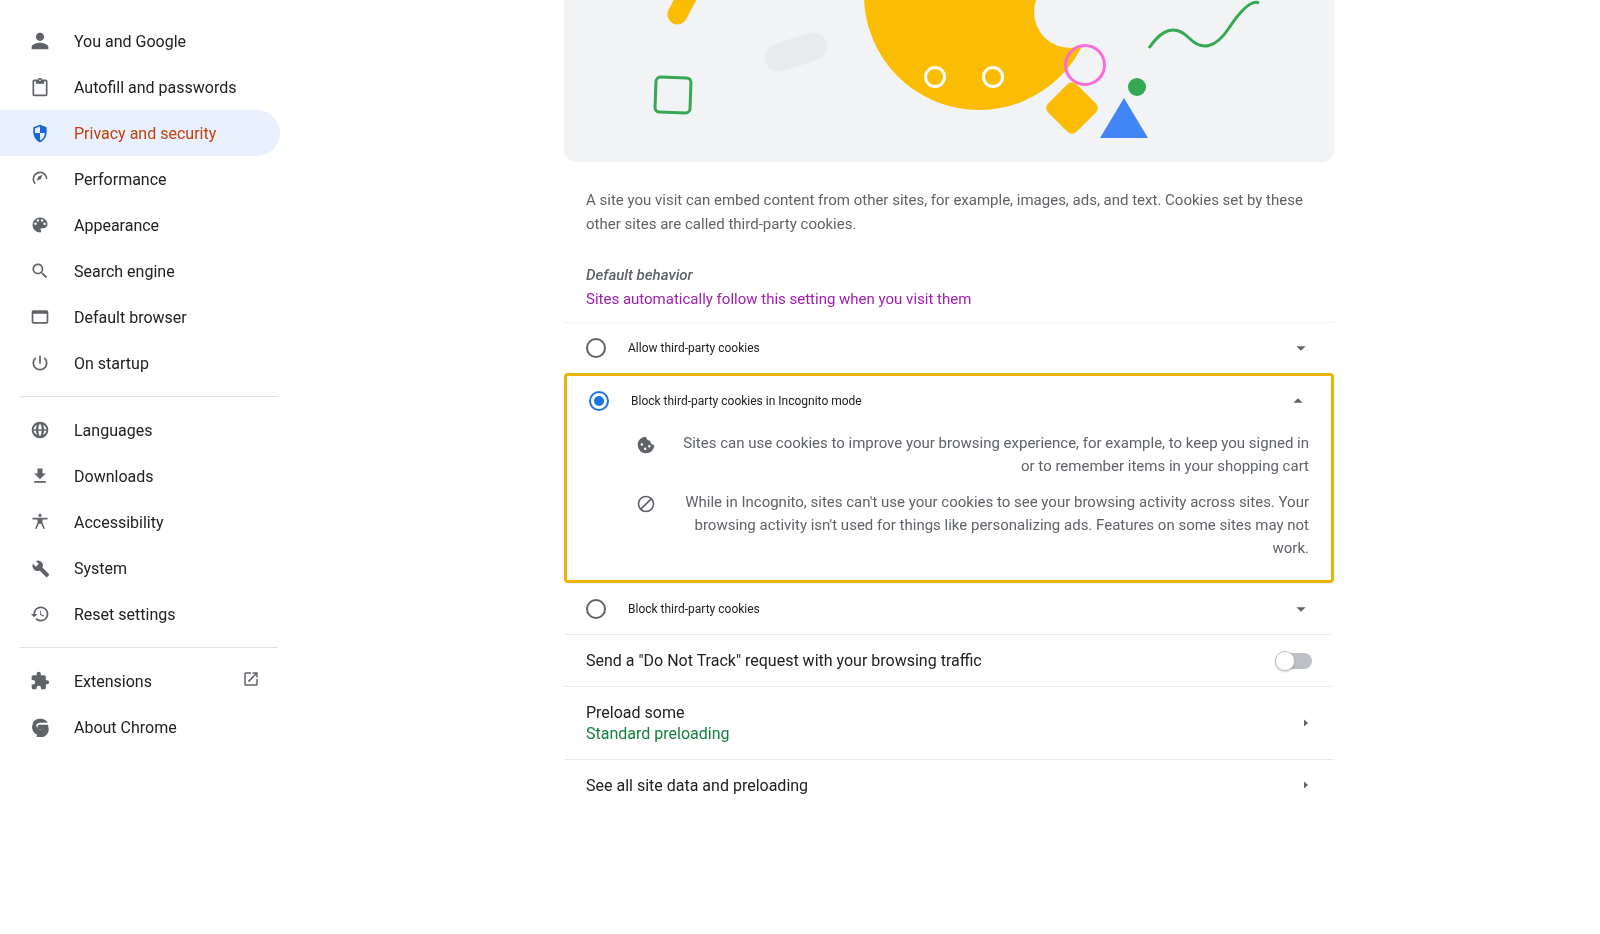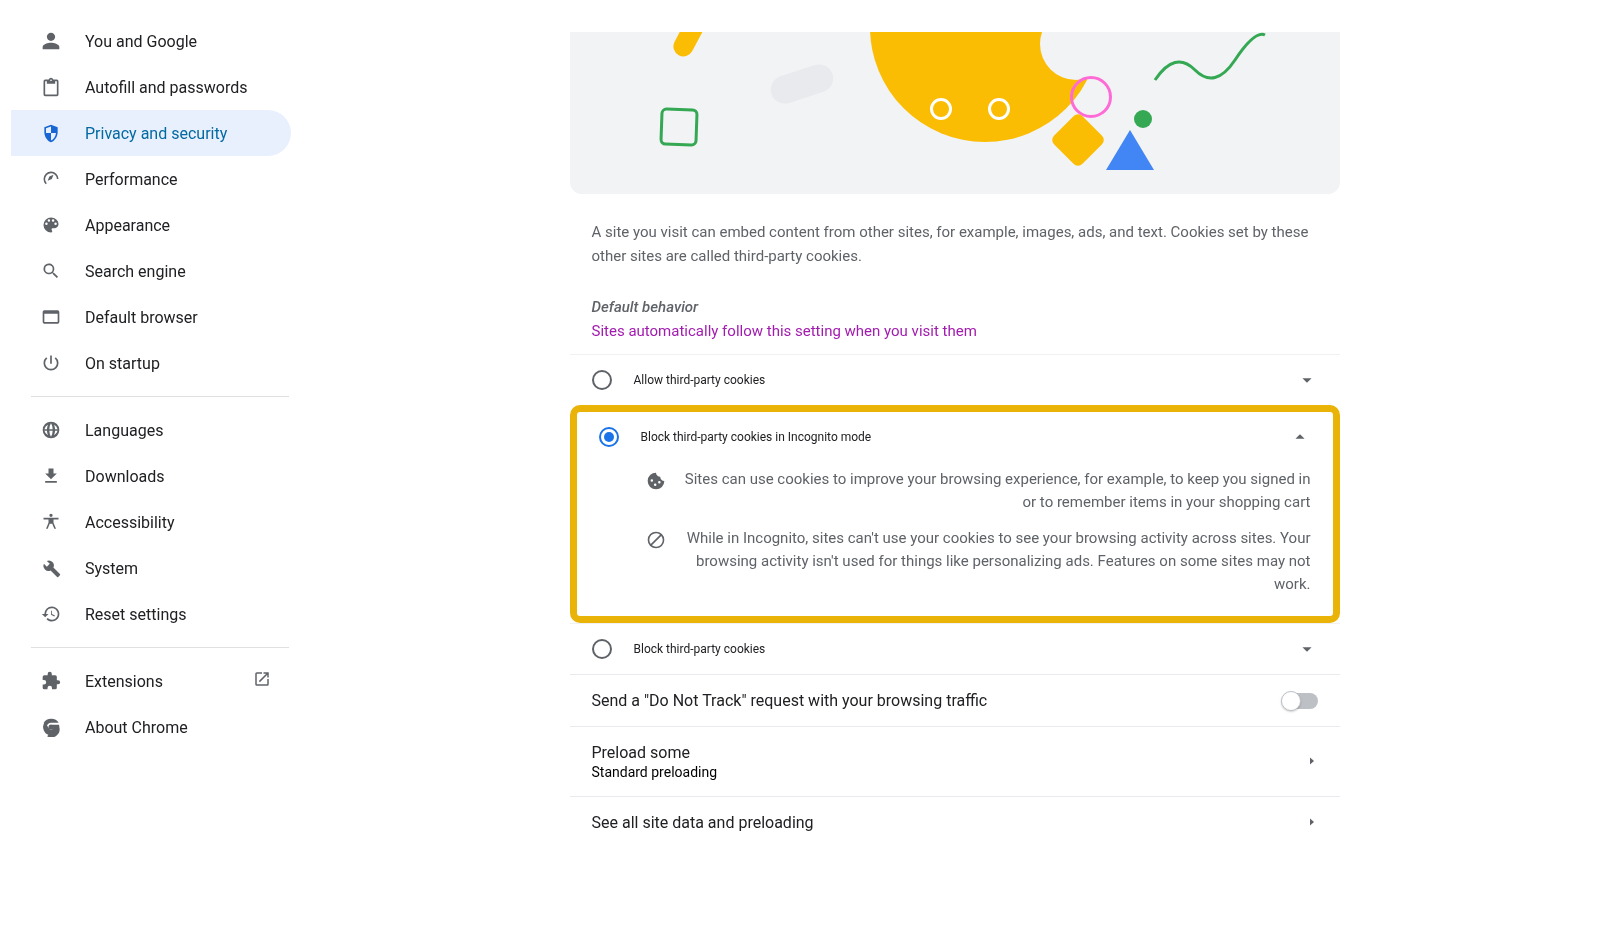--- a/index.html
+++ b/index.html
@@ -1,43 +1,43 @@
 <!DOCTYPE html>
 <html><head>
 <meta charset="utf-8">
 <style>
 * { margin:0; padding:0; box-sizing:border-box; font-family:Roboto,"Segoe UI",Arial,sans-serif; }
 body { background:#fff; display:flex; width:1600px; height:934px; overflow:hidden; color:#202124; }
-.sidebar { width:298px; padding-top:18px; border-right:0px solid transparent;margin-left:11px; }
+.sidebar { width:298px; padding-top:18px; border-right:0px solid transparent; }
 .sidebar-item { display:flex; align-items:center; height:46px; padding:0 20px 0 30px; cursor:pointer; font-size:16px; color:#202124; border-radius:0 23px 23px 0; margin-right:18px; }
-.sidebar-item.active { background:#e8f0fe; color:#0369a1; }
+.sidebar-item.active { background:#e8f0fe; color:#c2410c; }
 .sidebar-item.active .icon svg { fill:#1967d2; }
 .sidebar-item .icon { width:20px; height:20px; display:inline-flex; align-items:center; justify-content:center; margin-right:24px; }
 .sidebar-item .icon svg { fill:#5f6368; width:20px; height:20px; }
 .sidebar-sep { height:1px; background:#e0e0e0; margin:10px 20px; }
 .ext-link { margin-left:auto; }
-.content { flex:1; display:flex; justify-content:center; overflow-y:auto;margin-top:32px; }
+.content { flex:1; display:flex; justify-content:center; overflow-y:auto; }
 .panel { width:770px; }
 .hero { height:162px; background:#f1f3f4; position:relative; overflow:hidden; border-radius:0 0 12px 12px; margin-bottom:26px; }
 .desc { font-size:15px; color:#5f6368; line-height:1.6; padding:0 22px 12px 22px; }
 .section-title { font-size:15px; color:#5f6368; padding:18px 22px 6px 22px; font-weight:500;font-style:italic; }
 .section-sub { font-size:15px; color:#a21caf; padding:0 22px 14px 22px; }
 .radio-row { display:flex; align-items:center; padding:14px 22px; font-size:12px; color:#202124; cursor:pointer; border-top:1px solid #f1f1f1; }
 .radio-row:first-of-type { border-top:none; }
 .radio { width:20px; height:20px; border:2px solid #5f6368; border-radius:50%; margin-right:22px; display:inline-flex; align-items:center; justify-content:center; flex-shrink:0; }
 .radio.selected { border-color:#1a73e8; }
 .radio.selected::after { content:""; width:10px; height:10px; background:#1a73e8; border-radius:50%; }
 .chev { margin-left:auto; color:#5f6368; display:inline-flex; }
-.highlight-box { border:7px solid #eab308; border-radius:10px; padding-bottom:14px; }
+.highlight-box { border:3px solid #eab308; border-radius:4px; padding-bottom:14px; }
 .explain { display:flex; align-items:flex-start; padding:6px 22px 6px 68px; font-size:15px; color:#5f6368; line-height:1.55;text-align:right; }
 .explain .mini-icon { width:22px; display:inline-flex; justify-content:center; margin-right:18px; margin-top:3px; flex-shrink:0; }
 .explain .mini-icon svg { fill:#5f6368; width:20px; height:20px; }
 .setting-row { display:flex; align-items:center; padding:16px 22px; border-top:1px solid #e8eaed; font-size:16px; }
 .setting-row .label { flex:1; }
-.setting-row .sub { font-size:14px; color:#000000; margin-top:2px; }
+.setting-row .sub { font-size:16px; color:#15803d; margin-top:2px; }
 .toggle { width:36px; height:16px; background:#bdc1c6; border-radius:8px; position:relative; }
 .toggle::after { content:""; position:absolute; width:18px; height:18px; background:#fff; border:1px solid #bdc1c6; border-radius:50%; top:-2px; left:-1px; box-shadow:0 1px 2px rgba(0,0,0,.2); }
 .arrow { color:#5f6368; margin-left:auto; }
 
 .shape { position:absolute; }
 .square-outline { width:38px; height:38px; border:3px solid #34a853; border-radius:6px; left:90px; top:76px; transform:rotate(2deg); }
 .pill { width:64px; height:28px; background:#e8eaed; border-radius:14px; left:200px; top:38px; transform:rotate(-18deg); }
 .big-circle { width:230px; height:230px; background:#fbbc04; border-radius:50%; left:300px; top:-120px; }
 .bite { width:72px; height:72px; background:#f1f3f4; border-radius:50%; left:470px; top:-24px; }
 .chip { width:22px; height:22px; border:3px solid #fff; border-radius:50%; position:absolute; }

